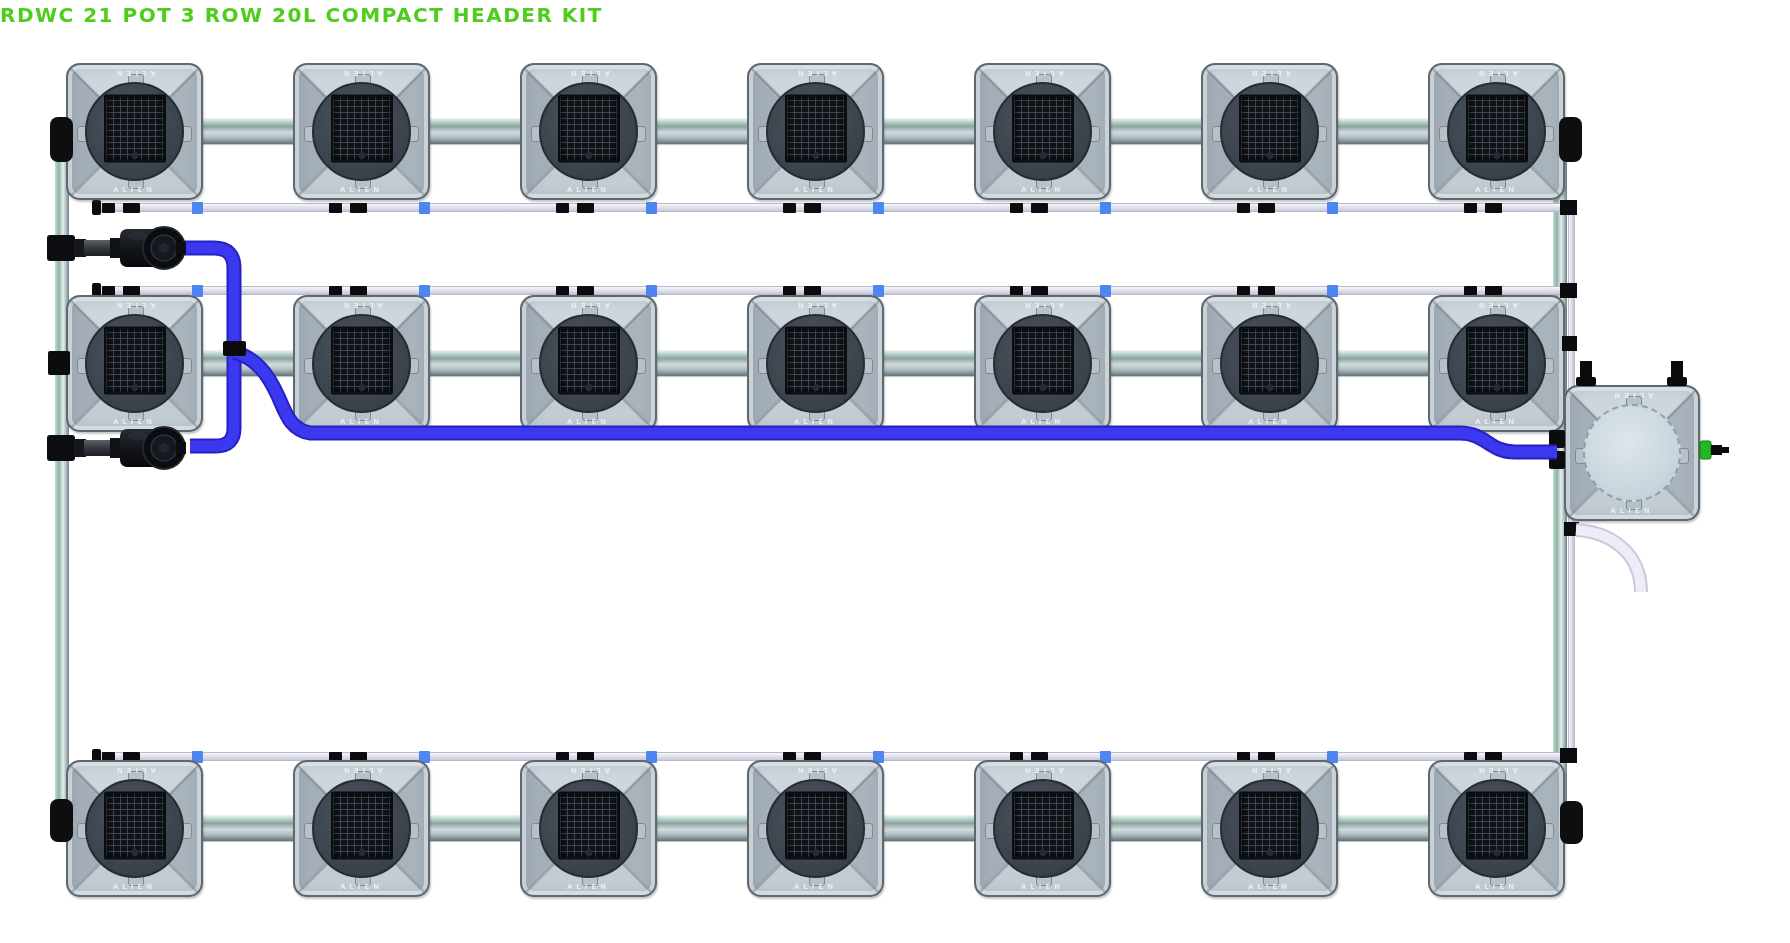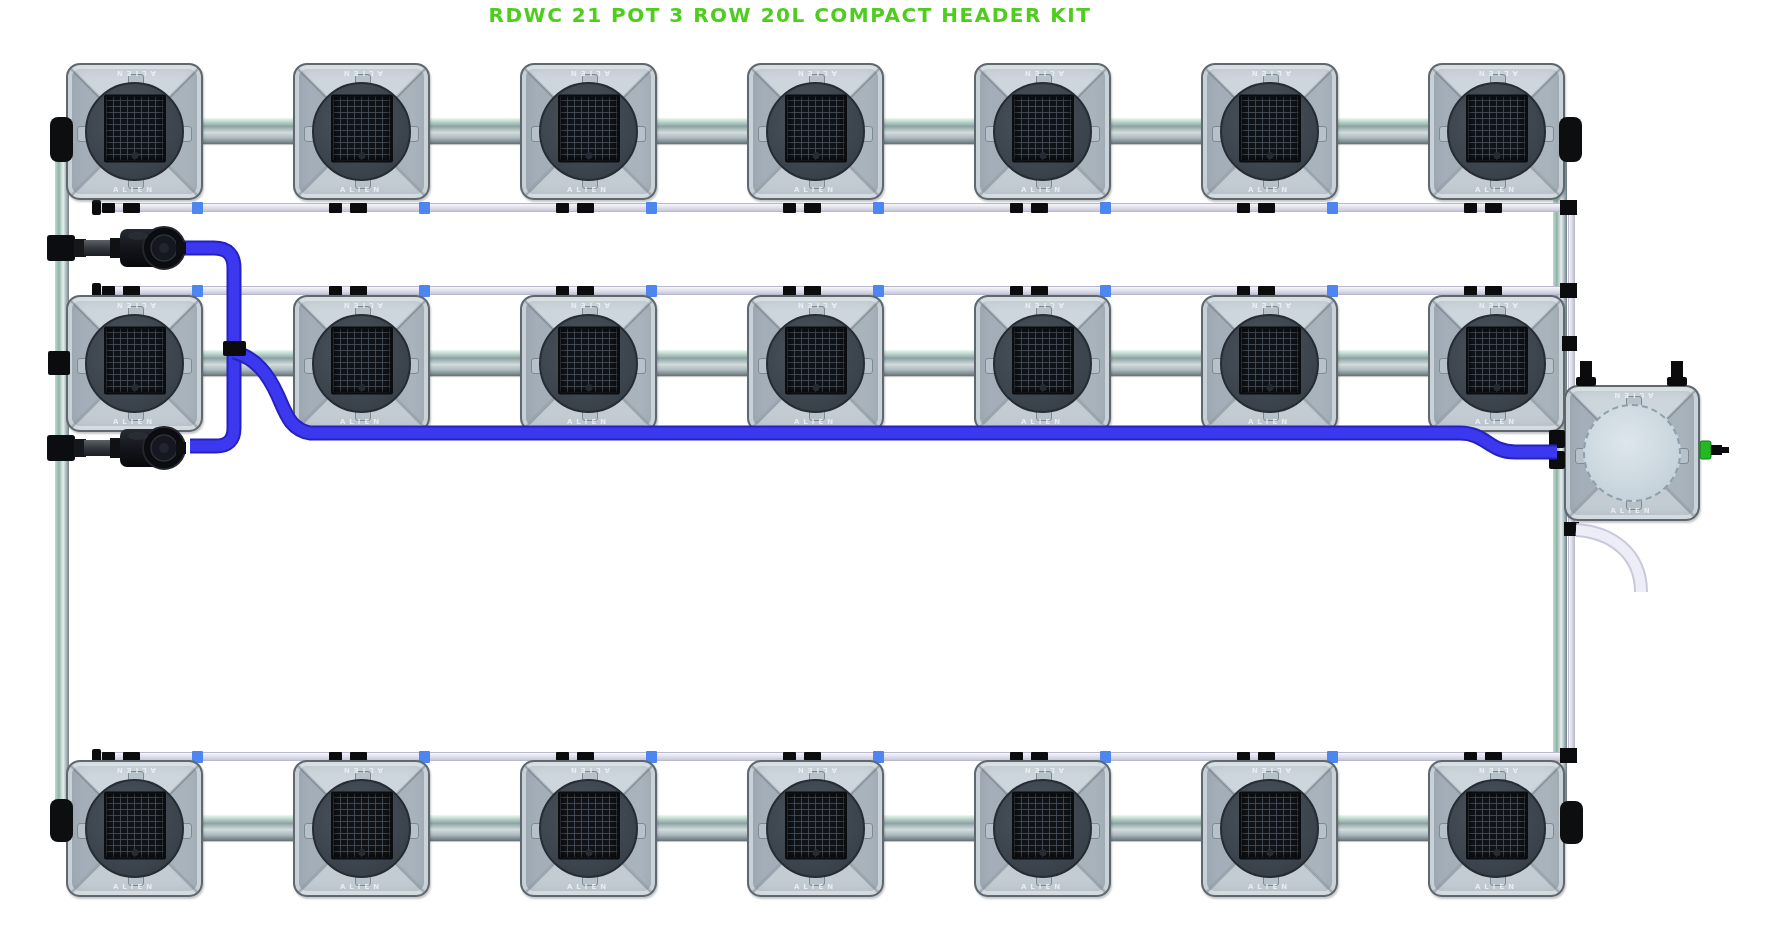--- a/index.html
+++ b/index.html
@@ -1,19 +1,19 @@
 <!DOCTYPE html>
 <html><head>
 <meta charset="utf-8">
 <style>
   html,body{margin:0;padding:0;background:#ffffff;}
   #stage{position:relative;width:1790px;height:943px;background:#ffffff;overflow:hidden;
          font-family:"DejaVu Sans","Liberation Sans",sans-serif;}
   
-  #title{position:absolute;top:3px;left:0;width:1580px;text-align:center;
+  #title{position:absolute;top:3px;left:0;width:1580px;text-align:left;
          font-size:20px;font-weight:bold;letter-spacing:1.5px;color:#4ecd1d;}
   
   .hpipe{position:absolute;height:26px;border-radius:5px;
     background:linear-gradient(180deg,#eef8f0 0%,#bed8cd 14%,#8da3a3 32%,#d2dcdd 56%,#aebbbf 76%,#63727a 100%);
     box-shadow:0 1px 1px rgba(0,0,0,.25);}
   .vpipe{position:absolute;width:14px;border-radius:5px;
     background:linear-gradient(90deg,#bcdccd 0%,#8fb3a6 28%,#e6efee 58%,#9aa8ae 86%,#6d7c84 100%);}
   .wvpipe{position:absolute;width:7px;border-radius:2px;
     background:linear-gradient(90deg,#f6f6fb,#d9d9e6 60%,#c2c2d3);border:1px solid #bcbccd;box-sizing:border-box;}
   .wpipe{position:absolute;height:9px;border-radius:2px;box-sizing:border-box;

